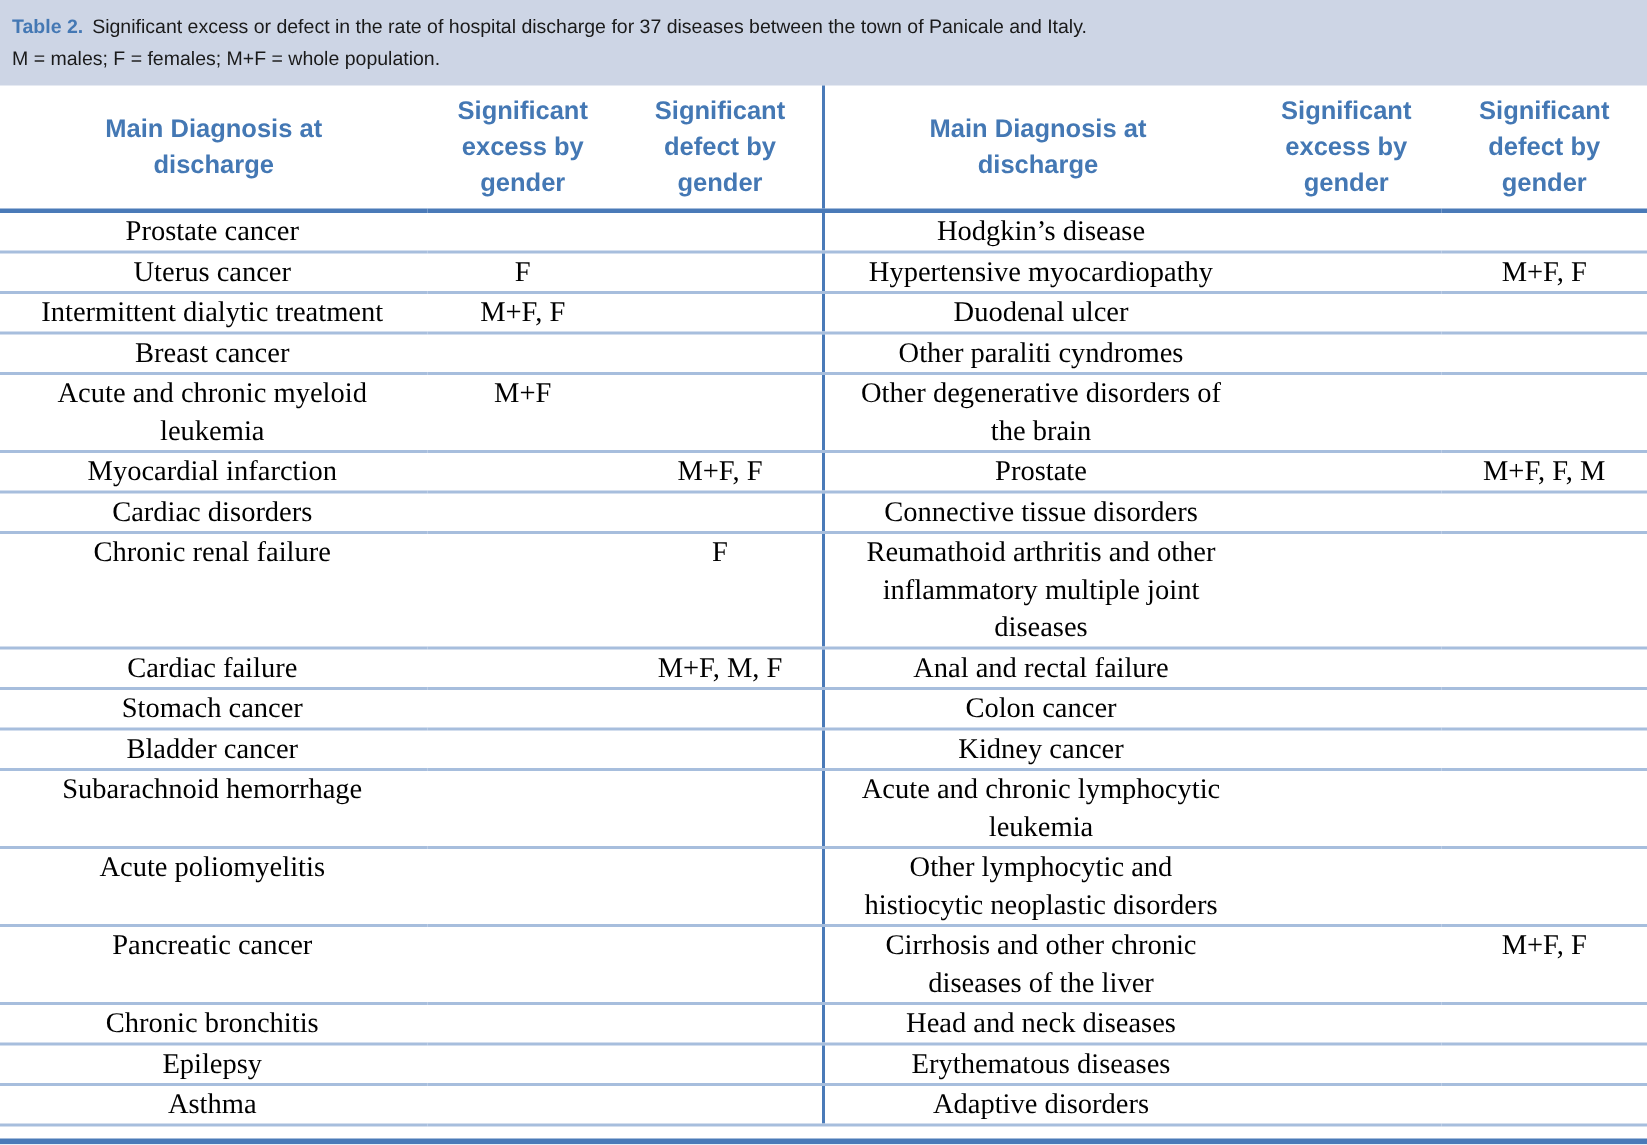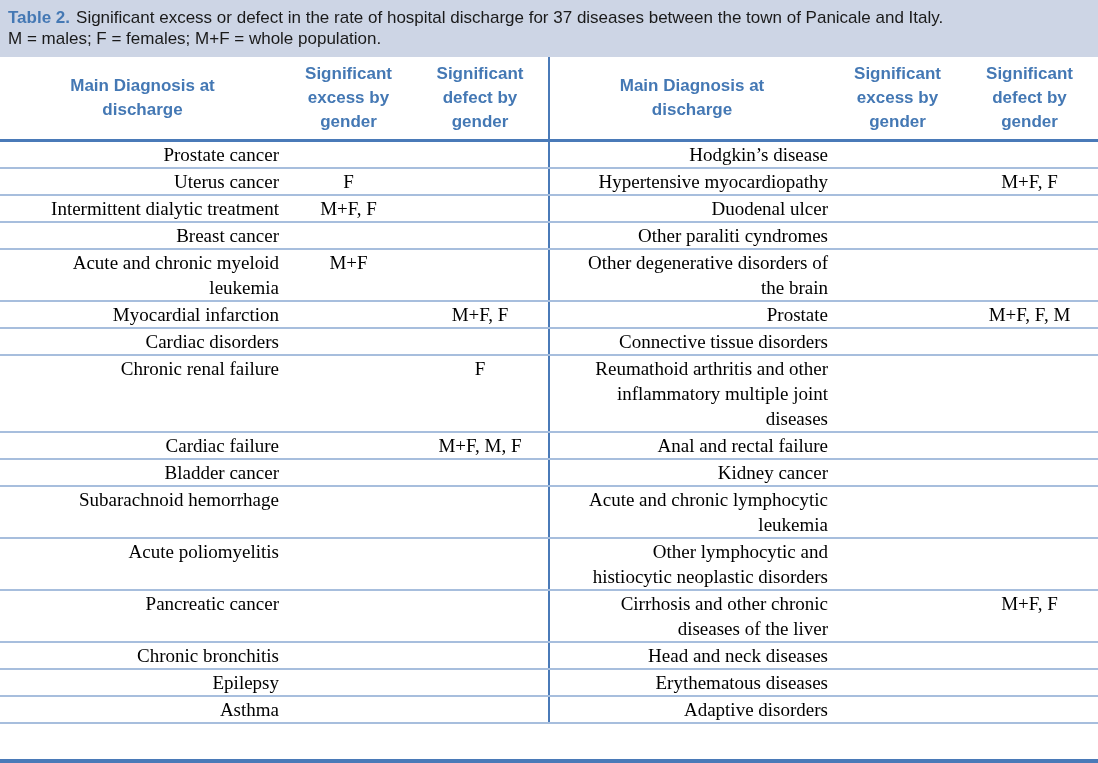--- a/index.html
+++ b/index.html
@@ -13,21 +13,21 @@
     position:relative;
     width:1098px;height:763px;
     overflow:hidden;
     background:#ffffff;
     font-family:"Liberation Sans",sans-serif;
   }
   
   .caption{
     background:var(--captionbg);
     padding:7px 10px 8px 8px;
-    font-size:17px;
+    font-size:13px;
     line-height:21px;
     color:#1a1a1a;
   }
   .caption .cap-label{
     color:var(--accent);
     font-weight:bold;
     margin-right:6px;
   }
   
   table.disch{
@@ -50,21 +50,21 @@
   td{
     font-family:"Liberation Serif",serif;
     font-size:19px;
     line-height:25px;
     color:#000;
     vertical-align:top;
     white-space:pre-line;
     border-bottom:2px solid var(--rowline);
     padding:0;
   }
-  td.diagnosis{text-align:right;padding-left:4px;padding-right:6px;}
+  td.diagnosis{text-align:center;padding-left:4px;padding-right:6px;}
   td.excess,td.defect{text-align:center;}
   .half-divider{border-left:2px solid var(--thick);}
   td.right.diagnosis{padding-left:10px;}
   .bottom-rule{
     position:absolute;left:0;right:0;bottom:0;height:4px;
     background:var(--thick);
   }
 </style>
 </head>
 <body>
@@ -176,20 +176,28 @@
         </tr>
         <tr>
           <td class="left diagnosis">Cardiac failure</td>
           <td class="left excess"></td>
           <td class="left defect">M+F, M, F</td>
           <td class="right diagnosis half-divider">Anal and rectal failure</td>
           <td class="right excess"></td>
           <td class="right defect"></td>
         </tr>
         <tr>
+          <td class="left diagnosis">Stomach cancer</td>
+          <td class="left excess"></td>
+          <td class="left defect"></td>
+          <td class="right diagnosis half-divider">Colon cancer</td>
+          <td class="right excess"></td>
+          <td class="right defect"></td>
+        </tr>
+        <tr>
           <td class="left diagnosis">Bladder cancer</td>
           <td class="left excess"></td>
           <td class="left defect"></td>
           <td class="right diagnosis half-divider">Kidney cancer</td>
           <td class="right excess"></td>
           <td class="right defect"></td>
         </tr>
         <tr>
           <td class="left diagnosis">Subarachnoid hemorrhage</td>
           <td class="left excess"></td>

